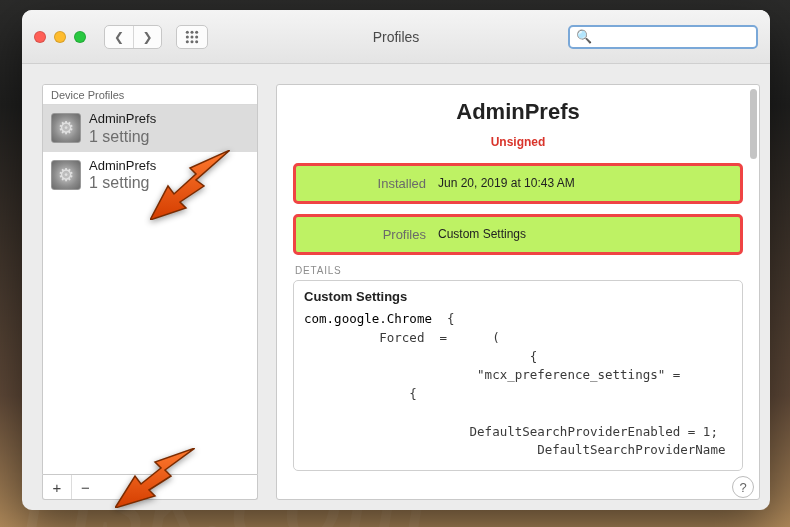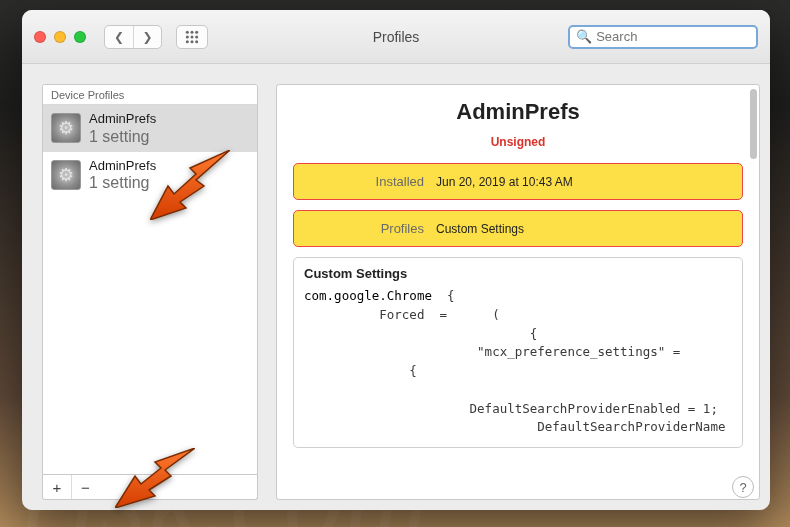--- a/index.html
+++ b/index.html
@@ -163,25 +163,25 @@
     overflow: hidden;
   }
   .contentInner {
     position: absolute; inset: 0;
     overflow: auto;
     padding: 14px 16px 16px;
   }
   .ctitle { text-align: center; font-size: 22px; font-weight: 700; color: #222; }
   .csub { text-align: center; font-size: 12px; color: #d9342b; font-weight: 600; margin-top: 10px; margin-bottom: 14px; }
   .infobox {
-    border: 1px solid #ef4444; border-radius: 5px;
+    border: 3px solid #ef4444; border-radius: 5px;
     padding: 10px 12px;
-    display: flex; align-items: flex-end;
+    display: flex; align-items: flex-start;
     margin-bottom: 10px;
-    background: #fde047;
+    background: #bef264;
   }
   .infobox .lbl { width: 130px; text-align: right; color: #6a6a6a; font-size: 13px; padding-right: 12px; }
   .infobox .val { flex: 1; color: #222; font-size: 12px; }
   .detailsHeader {
     font-size: 10px; letter-spacing: 0.8px; color: #8c8c8c;
     margin: 6px 0 4px 2px;
   }
   .detailsBox {
     border: 1px solid #cfcfcf; border-radius: 5px; background: #fff;
   }
@@ -246,21 +246,20 @@
             <circle cx="10" cy="6" r="1.3"></circle>
           <circle cx="2" cy="10" r="1.3"></circle>
             <circle cx="6" cy="10" r="1.3"></circle>
             <circle cx="10" cy="10" r="1.3"></circle>
         </g>
       </svg>
     </button>
     <div class="title">Profiles</div>
     <div class="search">
       <span class="sicon">🔍</span>
-      <input type="text" placeholder="Search" style="">
     </div>
   </div>
 
   <div class="body">
     <div class="sidebar">
       <div class="list">
         <div class="list-header">Device Profiles</div>
 
         <div class="pitem selected">
           <div class="picon">⚙</div>
@@ -293,20 +292,21 @@
         <div class="infobox">
           <div class="lbl">Installed</div>
           <div class="val">Jun 20, 2019 at 10:43 AM</div>
         </div>
 
         <div class="infobox">
           <div class="lbl">Profiles</div>
           <div class="val">Custom Settings</div>
         </div>
 
+        <div class="detailsHeader">DETAILS</div>
         <div class="detailsBox">
           <div class="detailsTitle">Custom Settings</div>
           <div class="codeBlock"><span class="codeLabel">com.google.Chrome</span><span>  {
           Forced  =      (
                               {
                        "mcx_preference_settings" =
               {
 
                       DefaultSearchProviderEnabled = 1;
                                DefaultSearchProviderName</span></div>

